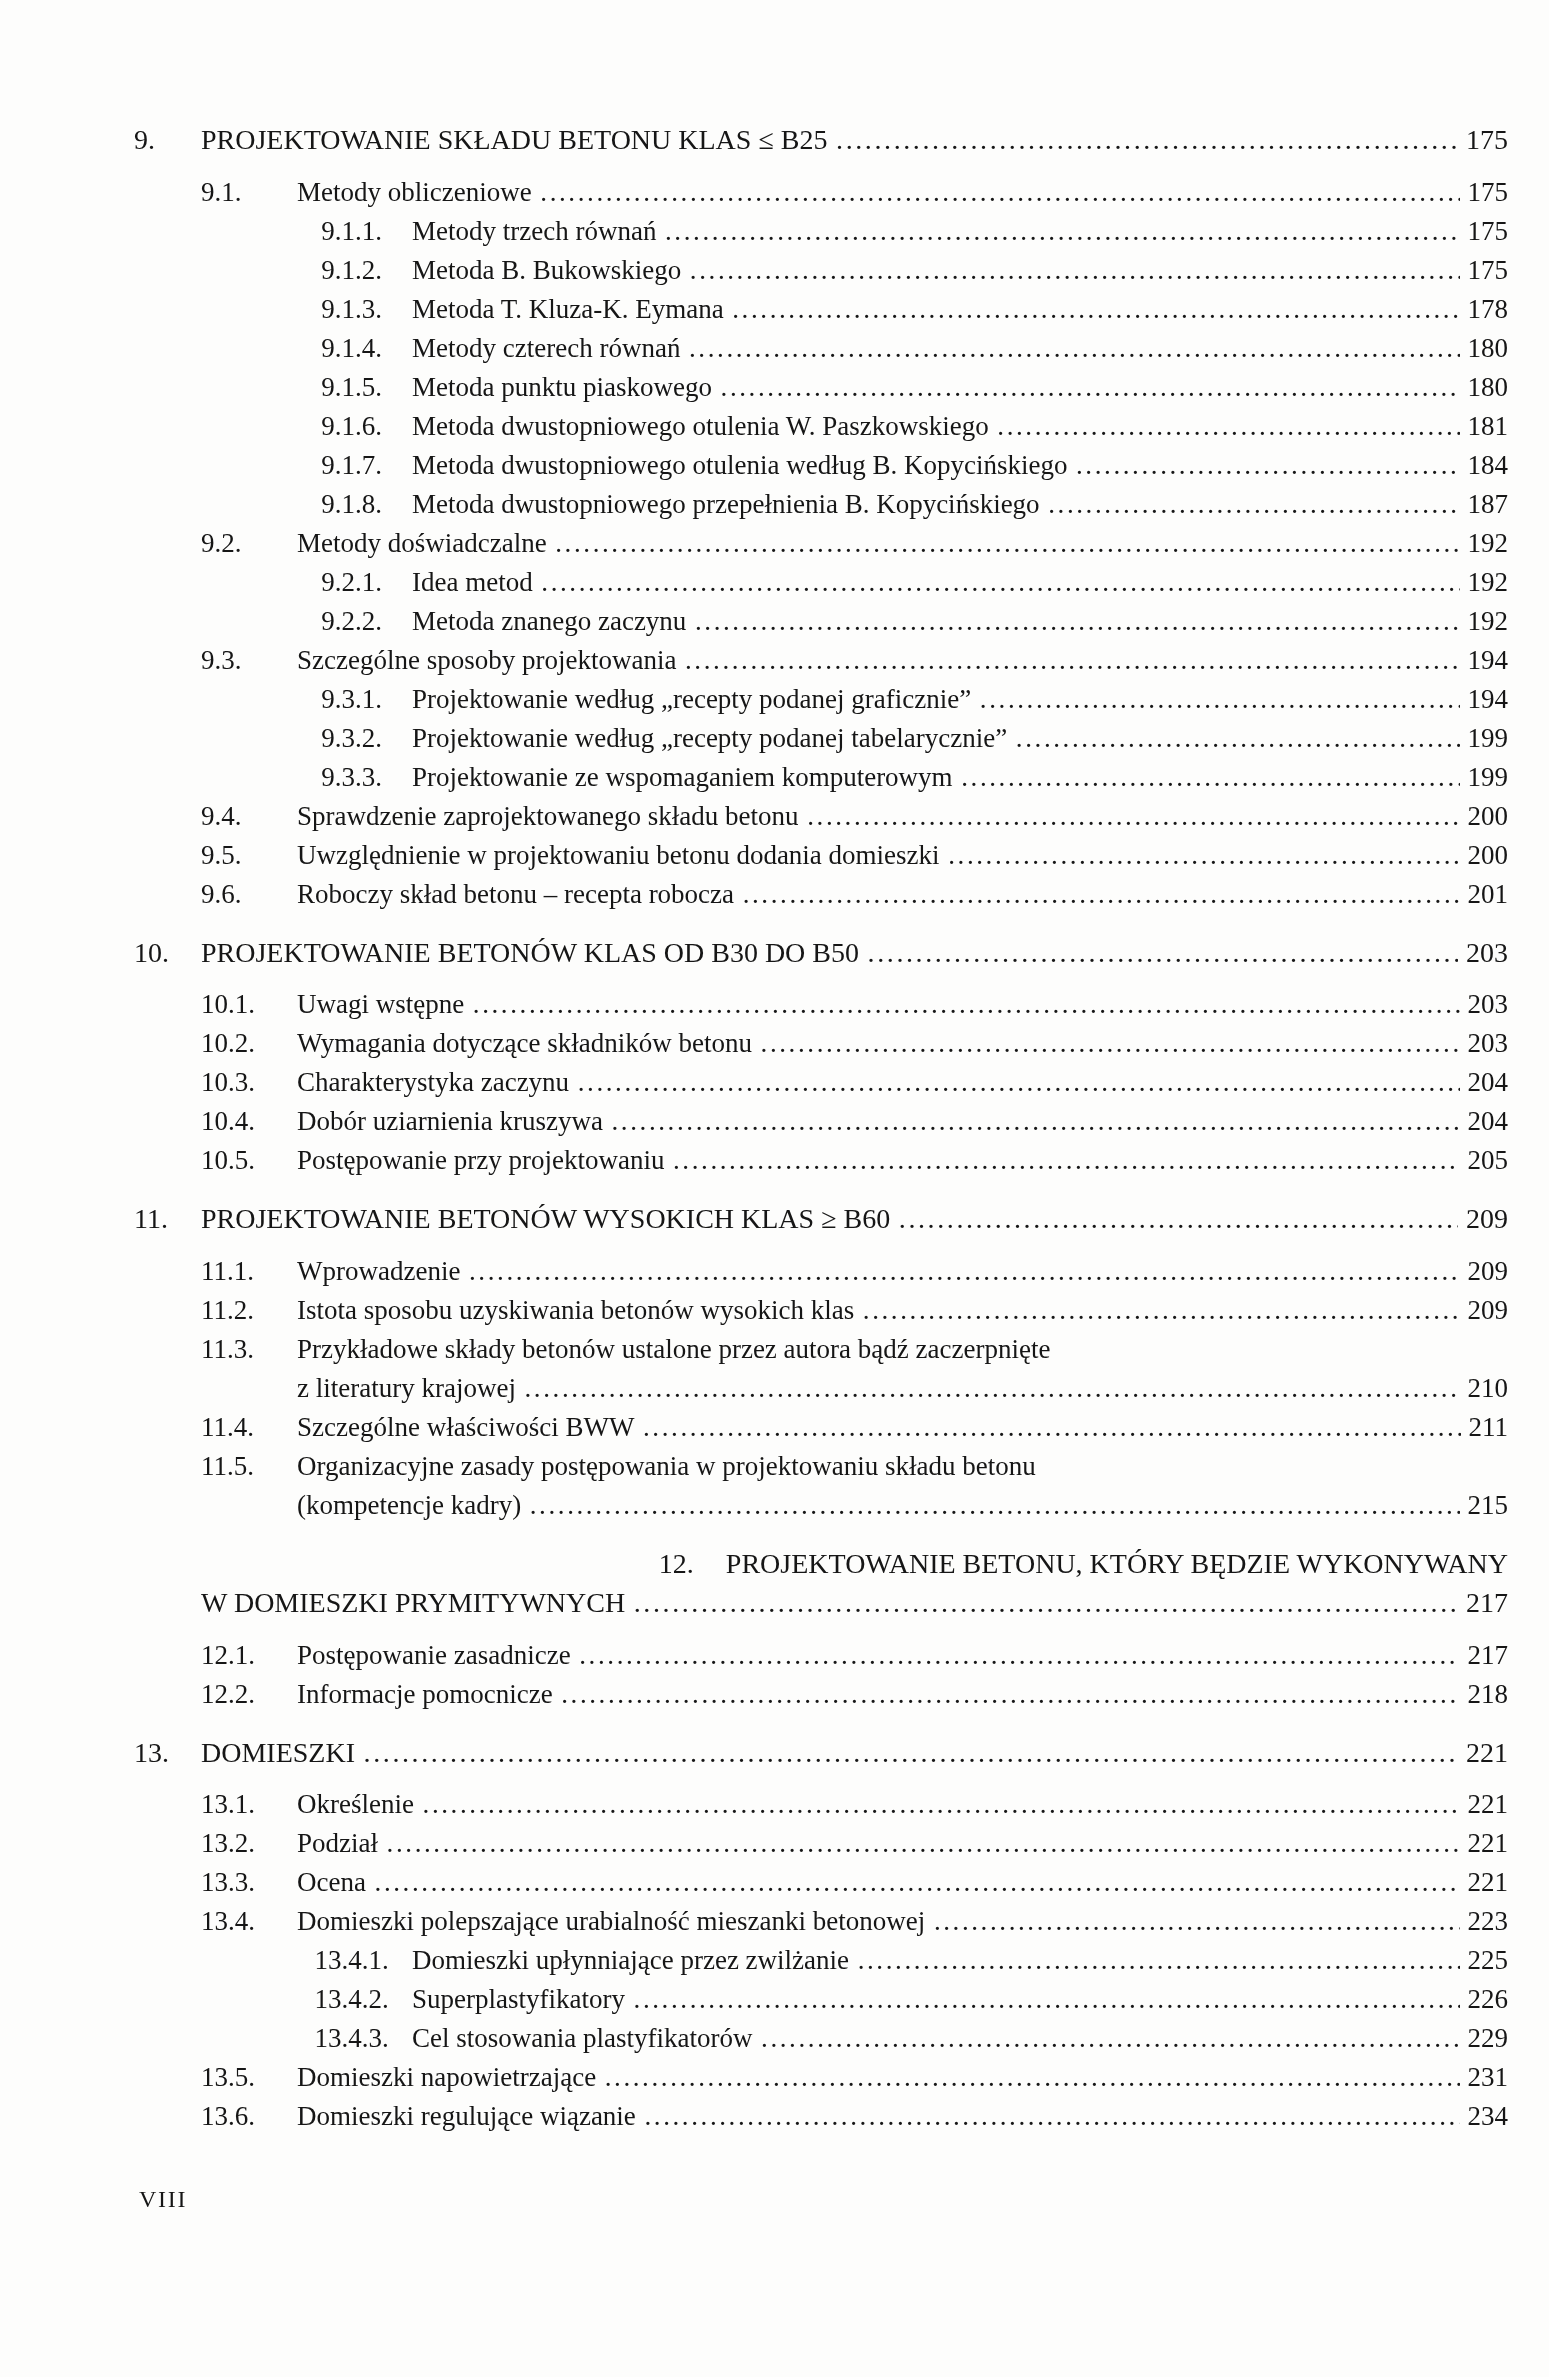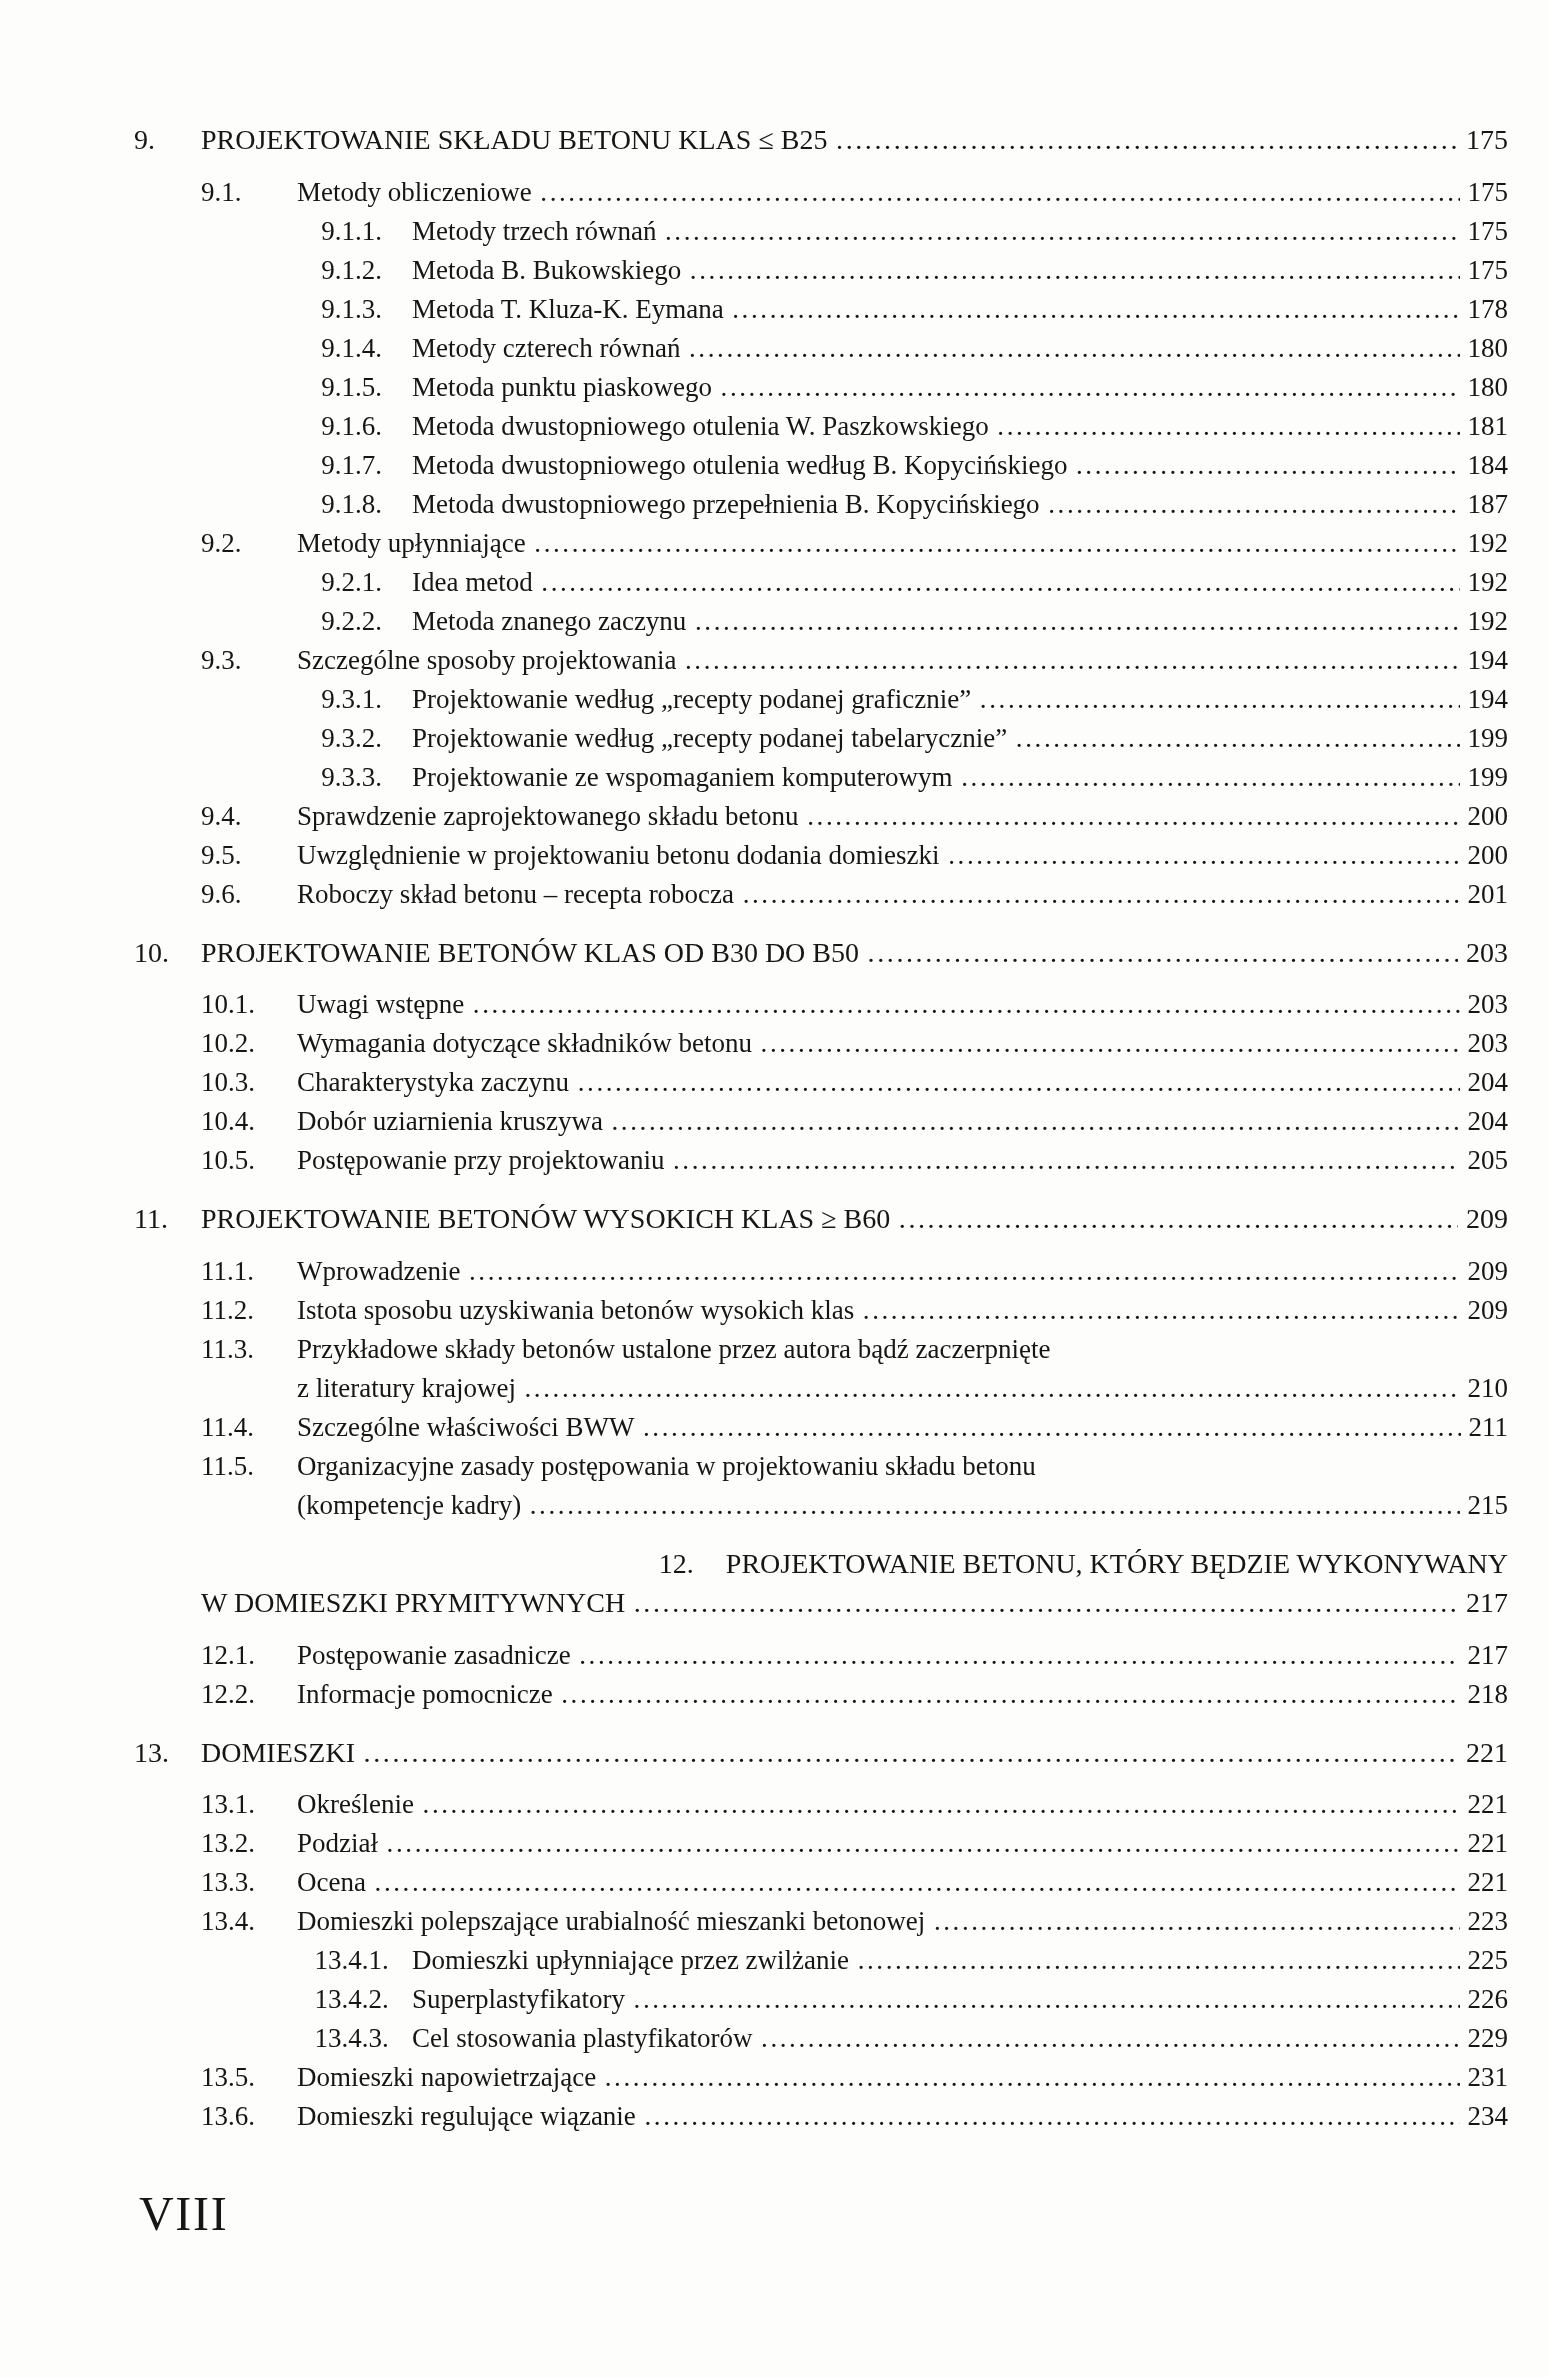--- a/index.html
+++ b/index.html
@@ -47,21 +47,21 @@
   }
   .pg { flex: 0 0 auto; }
   .chapter { font-size: 28px; }
   .gap-before { margin-top: 19px; justify-content: flex-end; }
   .gap-after { margin-bottom: 13.7px; }
   .cont .num { visibility: hidden; }
   .page-label {
     position: absolute;
     left: 139px;
     top: 2186px;
-    font-size: 48px;
+    font-size: 24px;
     letter-spacing: 1.7px;
   }
 </style>
 </head>
 <body>
 
 <div class="page">
   <main class="toc">
       <div class="row lvl1 chapter gap-after">
         <span class="num">9.</span>
@@ -118,21 +118,21 @@
         <span class="pg">184</span>
       </div>
       <div class="row lvl3">
         <span class="num">9.1.8.</span>
         <span class="title">Metoda dwustopniowego przepełnienia B. Kopycińskiego</span>
         <span class="dots"></span>
         <span class="pg">187</span>
       </div>
       <div class="row lvl2">
         <span class="num">9.2.</span>
-        <span class="title">Metody upłynniające</span>
+        <span class="title">Metody doświadczalne</span>
         <span class="dots"></span>
         <span class="pg">192</span>
       </div>
       <div class="row lvl3">
         <span class="num">9.2.1.</span>
         <span class="title">Idea metod</span>
         <span class="dots"></span>
         <span class="pg">192</span>
       </div>
       <div class="row lvl3">

